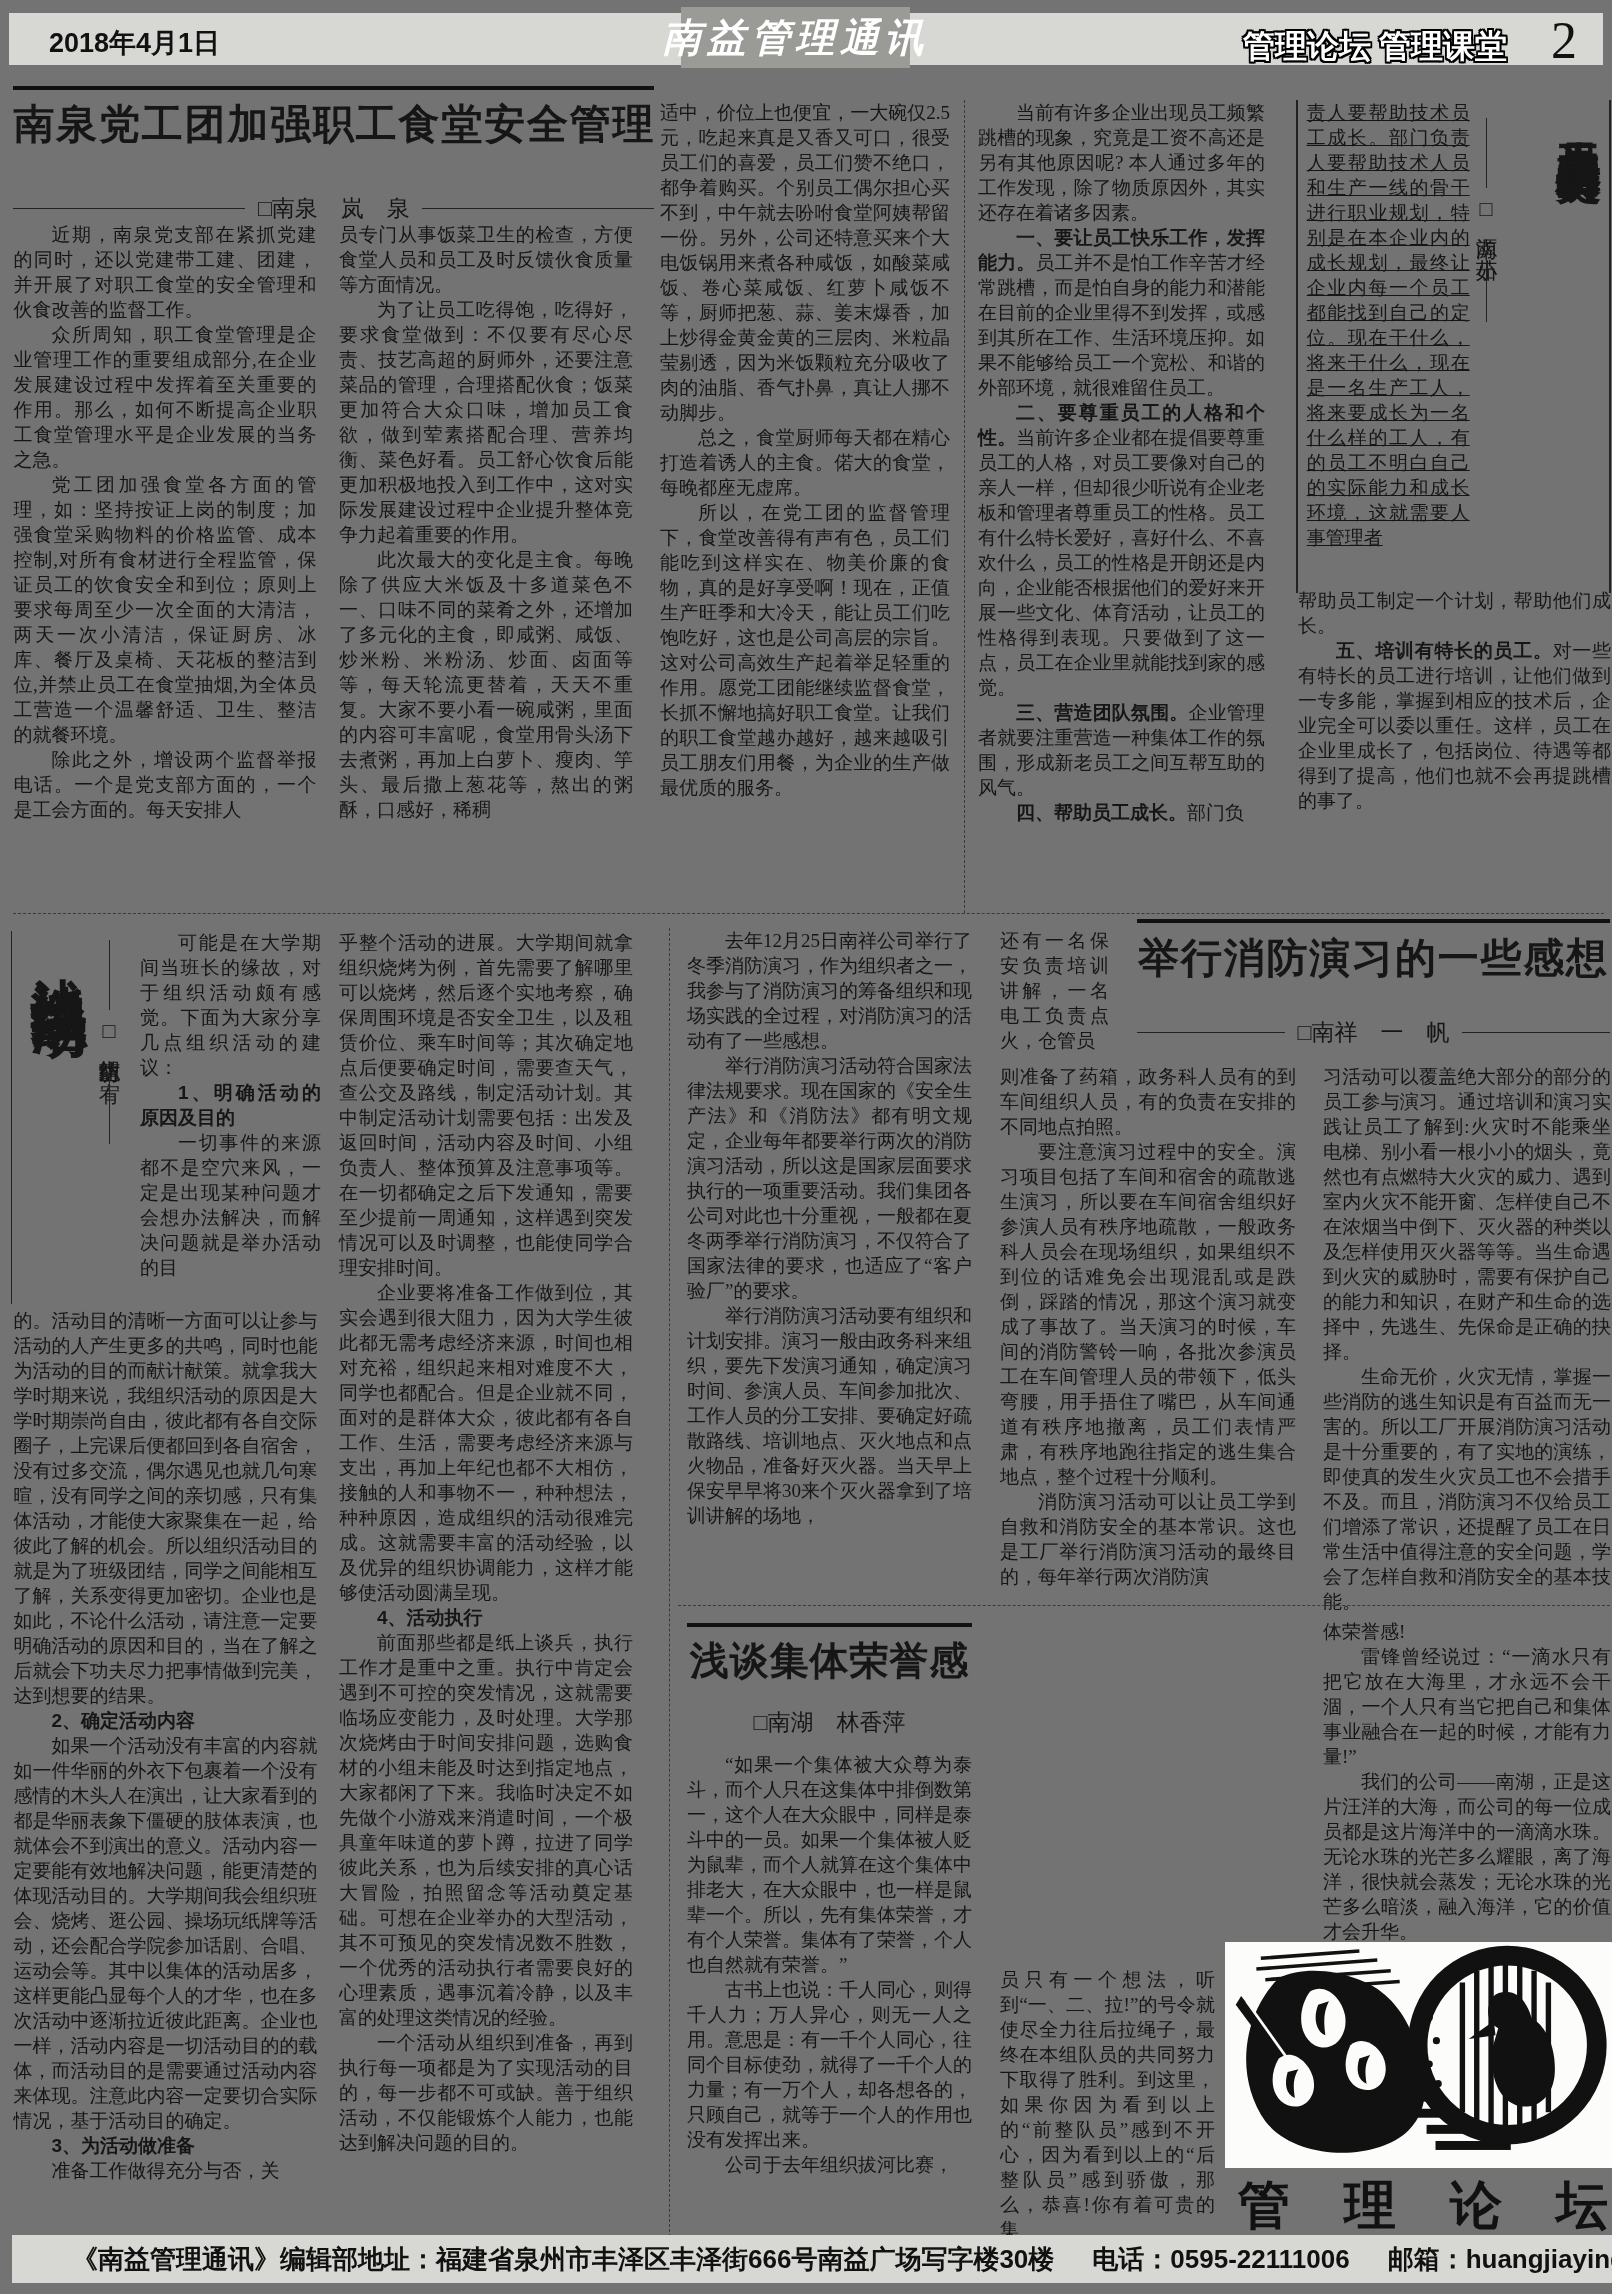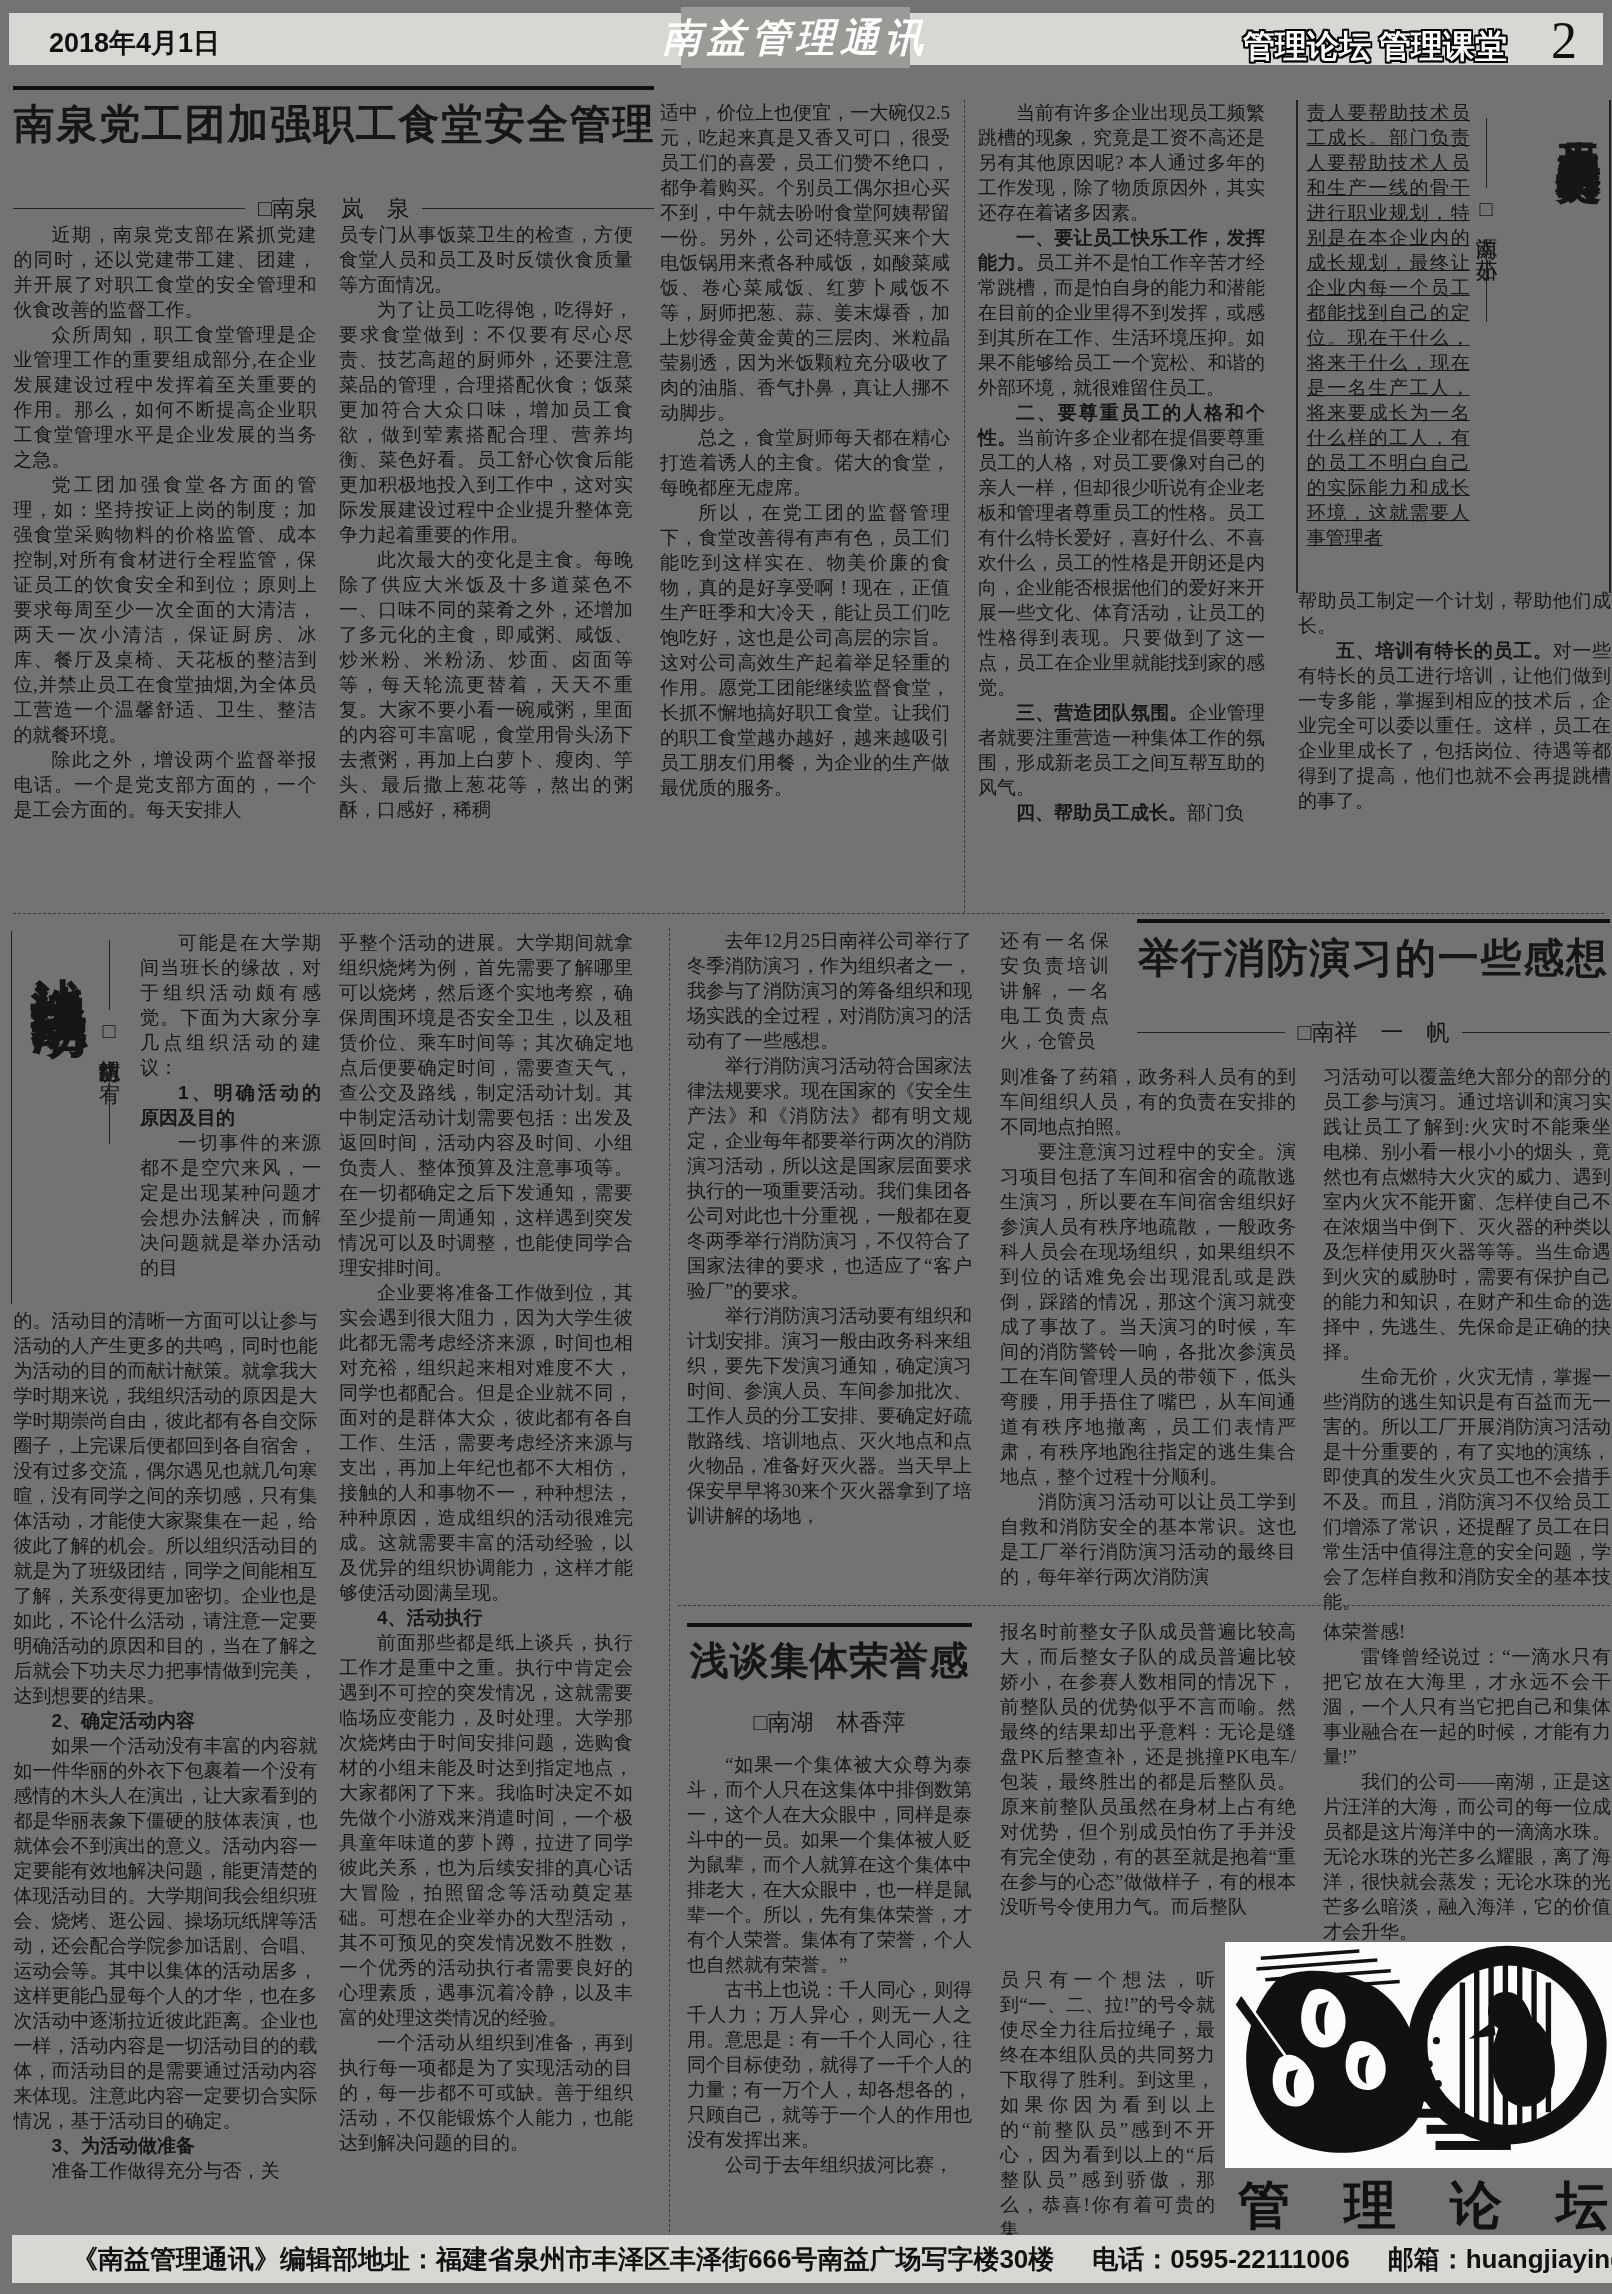--- a/index.html
+++ b/index.html
@@ -170,23 +170,20 @@
   <div class="abs h1 t44" style="left:687px;top:1634px;width:285px;">浅谈集体荣誉感</div>
   <div class="abs bl" style="left:687px;top:1707px;width:285px;flex-direction:column;">
     <i></i>
       <span>□南湖　林香萍</span>
       <i></i>
   </div>
   <div class="abs col" style="left:687px;top:1752px;width:285px;">
       <p>“如果一个集体被大众尊为泰斗，而个人只在这集体中排倒数第一，这个人在大众眼中，同样是泰斗中的一员。如果一个集体被人贬为鼠辈，而个人就算在这个集体中排老大，在大众眼中，也一样是鼠辈一个。所以，先有集体荣誉，才有个人荣誉。集体有了荣誉，个人也自然就有荣誉。”</p>
       <p>古书上也说：千人同心，则得千人力；万人异心，则无一人之用。意思是：有一千个人同心，往同个目标使劲，就得了一千个人的力量；有一万个人，却各想各的，只顾自己，就等于一个人的作用也没有发挥出来。</p>
       <p>公司于去年组织拔河比赛，</p>
-    </div>
-  <div class="abs col" style="left:1000px;top:1619px;width:296px;">
-      <p class="ni">报名时前整女子队成员普遍比较高大，而后整女子队的成员普遍比较娇小，在参赛人数相同的情况下，前整队员的优势似乎不言而喻。然最终的结果却出乎意料：无论是缝盘PK后整查补，还是挑撞PK电车/包装，最终胜出的都是后整队员。原来前整队员虽然在身材上占有绝对优势，但个别成员怕伤了手并没有完全使劲，有的甚至就是抱着“重在参与的心态”做做样子，有的根本没听号令使用力气。而后整队</p>
     </div>
   <div class="abs col" style="left:1000px;top:1967px;width:215px;">
       <p class="ni">员只有一个想法，听到“一、二、拉!”的号令就使尽全力往后拉绳子，最终在本组队员的共同努力下取得了胜利。到这里，如果你因为看到以上的“前整队员”感到不开心，因为看到以上的“后整队员”感到骄傲，那么，恭喜!你有着可贵的集</p>
     </div>
   <div class="abs col" style="left:1323px;top:1619px;width:288px;">
       <p class="ni">体荣誉感!</p>
       <p>雷锋曾经说过：“一滴水只有把它放在大海里，才永远不会干涸，一个人只有当它把自己和集体事业融合在一起的时候，才能有力量!”</p>
       <p>我们的公司——南湖，正是这片汪洋的大海，而公司的每一位成员都是这片海洋中的一滴滴水珠。无论水珠的光芒多么耀眼，离了海洋，很快就会蒸发；无论水珠的光芒多么暗淡，融入海洋，它的价值才会升华。</p>
     </div>
 

